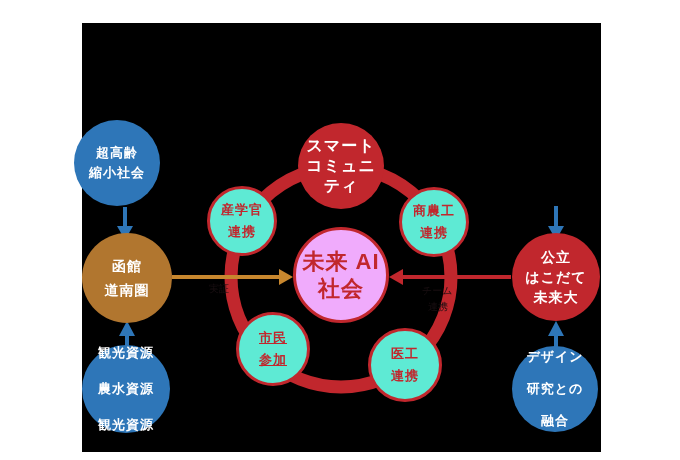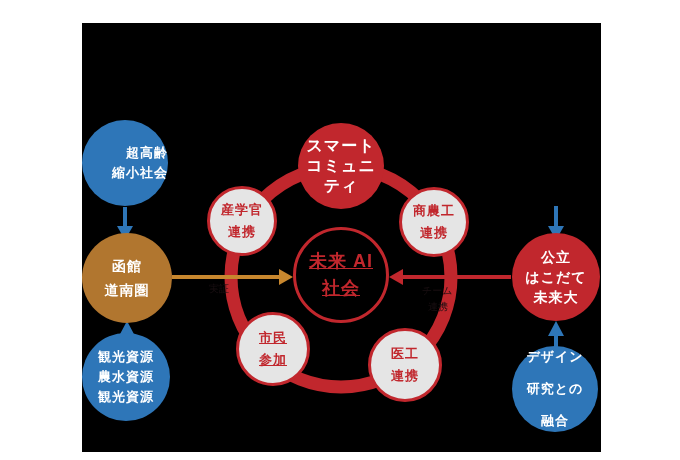--- a/index.html
+++ b/index.html
@@ -19,22 +19,22 @@
   .arrow-blue-line{stroke:var(--blue);stroke-width:4px;}
   .arrow-blue-head{fill:var(--blue);}
   .circle{
     position:absolute;border-radius:50%;box-sizing:border-box;
     display:flex;flex-direction:column;justify-content:center;align-items:center;
     text-align:center;font-weight:bold;letter-spacing:1px;
   }
   .c-blue{background:var(--blue);color:#fff;font-size:13px;line-height:20px;}
   .c-orange{background:var(--orange);color:#fff;font-size:14px;line-height:24px;}
   .c-red-solid{background:var(--red);color:#fff;font-size:16px;line-height:20px;}
-  .c-outline{background:#e5e5e5;border:3px solid var(--red);color:var(--red);font-size:13px;line-height:22px;}
-  .c-center{background:#000000;border:3px solid var(--red);color:var(--red);font-size:18px;line-height:27px;text-decoration:underline;}
+  .c-outline{background:#5eead4;border:3px solid var(--red);color:var(--red);font-size:13px;line-height:22px;}
+  .c-center{background:#f0abfc;border:3px solid var(--red);color:var(--red);font-size:22px;line-height:27px;}
   .tiny-label{
     position:absolute;color:var(--dark_label);font-weight:normal;
     font-size:10px;line-height:11px;letter-spacing:0;
   }
 </style>
 </head>
 <body>
 
 <div class="canvas">
 
@@ -76,29 +76,29 @@
   <div class="tiny-label" style="left:209px;top:283px;">
     <span>実証</span>
   </div>
   <div class="tiny-label" style="left:422px;top:285px;">
     <span>チーム</span>
   </div>
   <div class="tiny-label" style="left:428px;top:301px;">
     <span>連携</span>
   </div>
 
-  <div class="circle c-blue" style="left:82px;top:120px;width:86px;height:86px;align-items:flex-end;">
+  <div class="circle c-blue" style="left:74px;top:120px;width:86px;height:86px;">
     <span>超高齢</span>
     <span>縮小社会</span>
   </div>
   <div class="circle c-orange" style="left:82px;top:233px;width:90px;height:90px;">
     <span>函館</span>
     <span>道南圏</span>
   </div>
-  <div class="circle c-blue" style="left:82px;top:333px;width:88px;height:88px;">
+  <div class="circle c-blue" style="left:82px;top:345px;width:88px;height:88px;gap:16px;">
     <span>観光資源</span>
     <span>農水資源</span>
     <span>観光資源</span>
   </div>
 
   <div class="circle c-red-solid" style="left:512px;top:233px;width:88px;height:88px;font-size:14px;">
     <span>公立</span>
     <span>はこだて</span>
     <span>未来大</span>
   </div>

